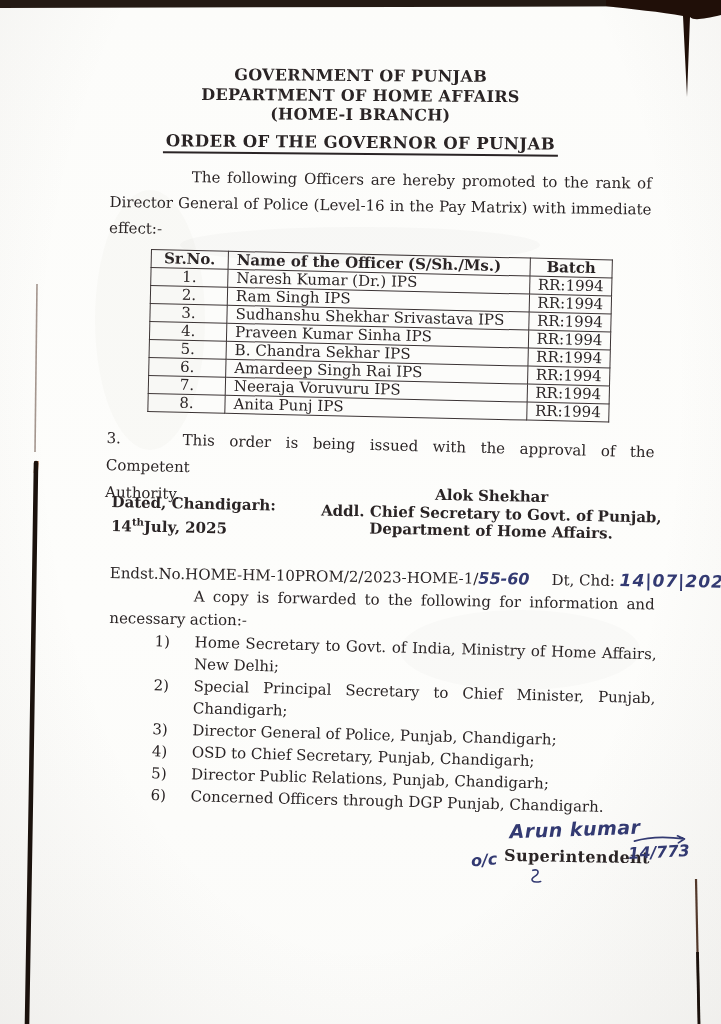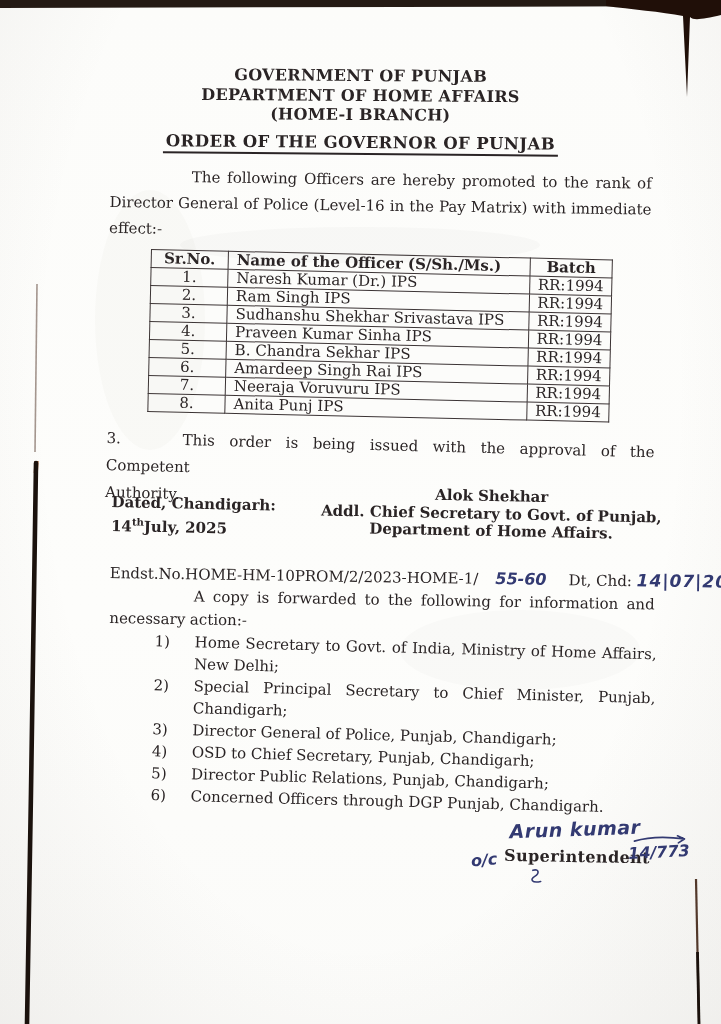--- a/index.html
+++ b/index.html
@@ -167,21 +167,21 @@
       <div><span>14</span><sup>th</sup><span>July, 2025</span></div>
     </div>
     <div class="signatory">
       <div>Alok Shekhar</div>
       <div>Addl. Chief Secretary to Govt. of Punjab,</div>
       <div>Department of Home Affairs.</div>
     </div>
   </div>
 
   <div class="endst">
-    <span>Endst.No.HOME-HM-10PROM/2/2023-HOME-1/</span><span class="hw" style="font-size:16px;margin-left:17px;">55-60</span><span class="gap"></span><span>Dt, Chd:</span> <span class="hw" style="font-size:17px; letter-spacing:1px;">14|07|2025</span>
+    <span>Endst.No.HOME-HM-10PROM/2/2023-HOME-1/</span><span class="hw" style="font-size:16px;">55-60</span><span class="gap"></span><span>Dt, Chd:</span> <span class="hw" style="font-size:17px; letter-spacing:1px;">14|07|2025</span>
   </div>
 
   <div class="copy-para">
     <div class="jl" style="text-indent:84px;">A copy is forwarded to the following for information and</div>
     <div>necessary action:-</div>
   </div>
 
   <div class="copy-list">
     <div class="item">
       <span class="inum">1)</span>

